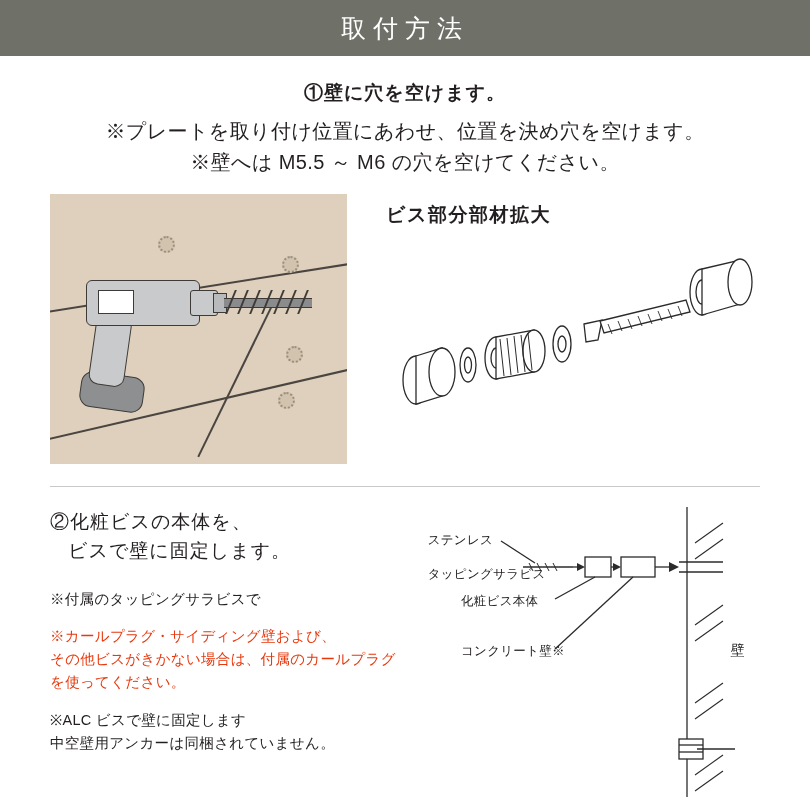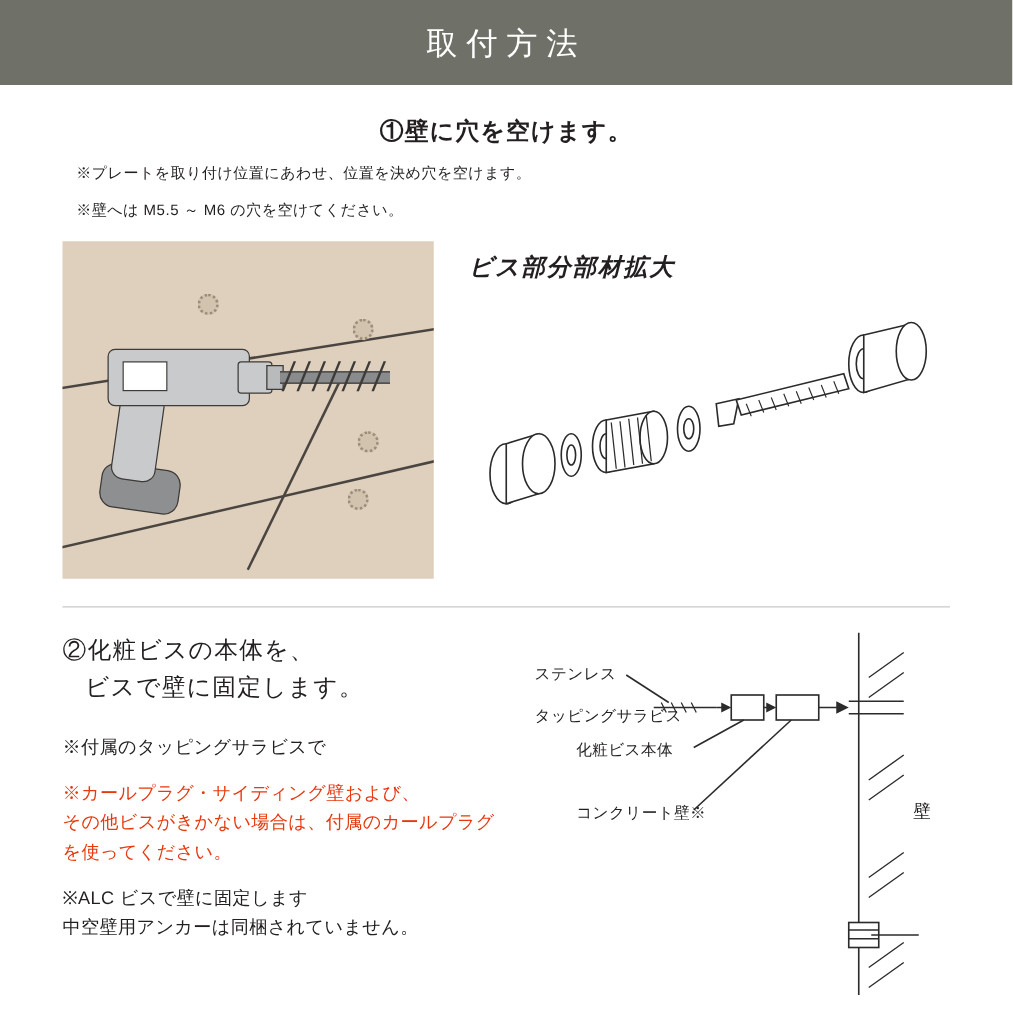--- a/index.html
+++ b/index.html
@@ -11,21 +11,21 @@
     width: 810px;
     height: 810px;
     font-family: "Liberation Sans", sans-serif;
     color: #231f20;
     overflow: hidden;
     position: relative;
   }
 
   
   .header {
-    height: 68px;
+    height: 56px;
     background: #6f7168;
     display: flex;
     align-items: center;
     justify-content: center;
   }
   .header-title {
     color: #ffffff;
     font-size: 25px;
     letter-spacing: 7px;
     font-weight: 400;
@@ -37,24 +37,25 @@
     position: relative;
   }
   .step-title {
     font-size: 19px;
     font-weight: 700;
     letter-spacing: 1px;
     margin: 0 0 10px 0;
     text-align: center;
   }
   .note {
-    font-size: 12px;
+    font-size: 20px;
     line-height: 1.55;
     letter-spacing: 0.4px;
-    margin: 11px;
+    margin: 0;
+    text-align: center;
   }
 
   .s1-body {
     display: flex;
     margin-top: 16px;
   }
   .photo {
     width: 297px;
     height: 270px;
     background: #ded0bd;
@@ -151,23 +152,22 @@
     position: absolute;
     top: 96px;
     width: 2px;
     height: 24px;
     background: #3d3a38;
     transform: skewX(-22deg);
   }
 
   .s1-right {
     flex: 1;
-    padding-left: 28px;
-    position: relative;
-    font-style: italic;
+    padding-left: 39px;
+    position: relative;
   }
   .subhead {
     font-size: 19px;
     font-weight: 700;
     letter-spacing: 1.5px;
     margin: 8px 0 0 0;
   }
   .parts-svg { margin-top: 4px; }
 
   .divider {

